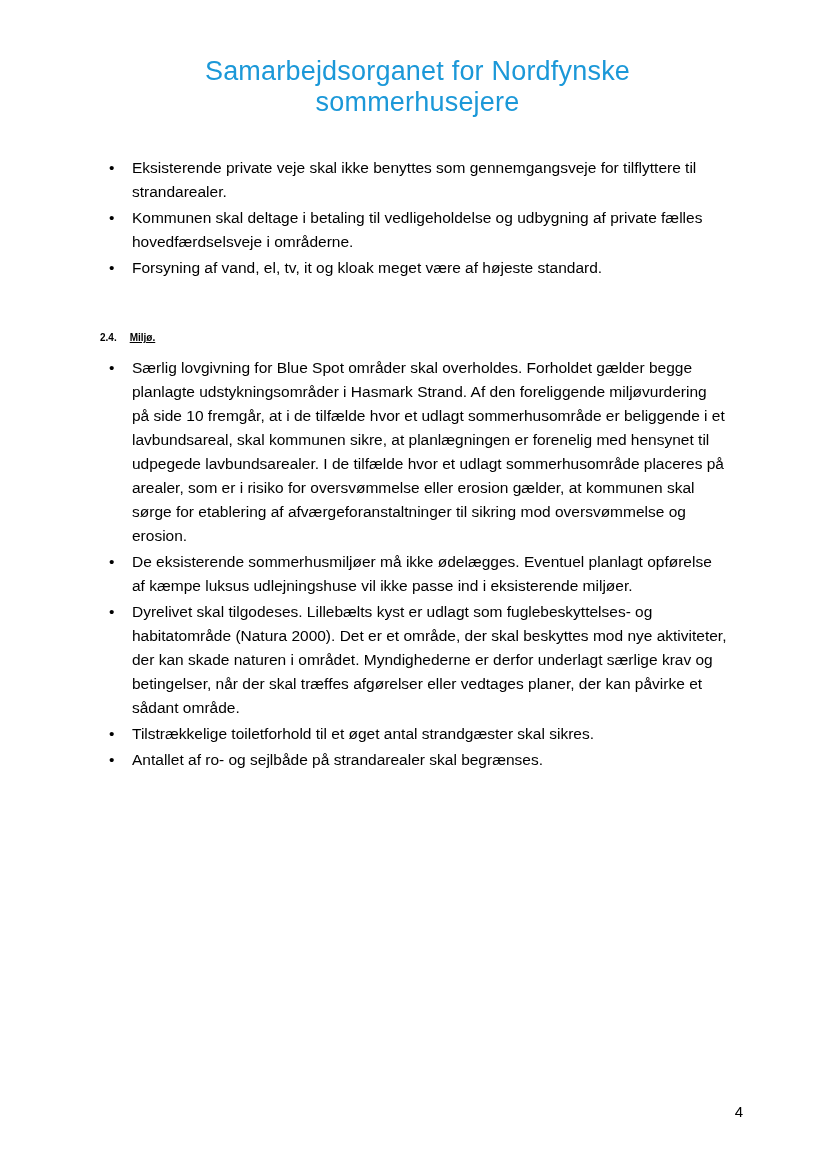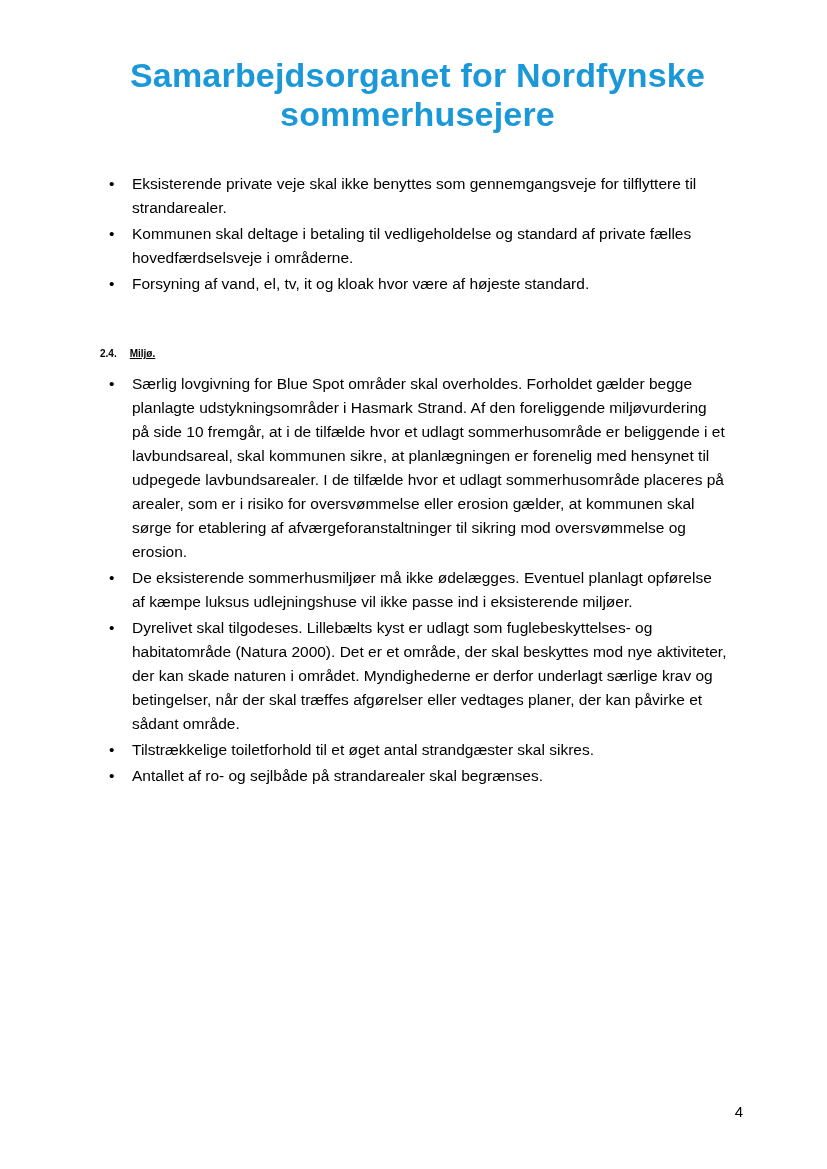--- a/index.html
+++ b/index.html
@@ -16,22 +16,22 @@
     font-family: "Liberation Sans", sans-serif;
     color: #000000;
     box-sizing: border-box;
     overflow: hidden;
   }
   .content {
     padding: 42px 92px 0 100px;
   }
   .doc-title {
     color: var(--title_accent, #1b98d8);
-    font-size: 34px;
-    font-weight: bold;
+    font-size: 27px;
+    font-weight: normal;
     text-align: center;
     margin: 14px 0 38px 0;
     letter-spacing: 0.2px;
   }
   ul.bullets {
     list-style: none;
     margin: 0;
     padding: 0;
   }
   ul.bullets li {
@@ -72,22 +72,22 @@
 </head>
 <body>
 
 <div class="page">
   <div class="content">
 
     <h1 class="doc-title">Samarbejdsorganet for Nordfynske sommerhusejere</h1>
 
     <ul class="bullets">
       <li>Eksisterende private veje skal ikke benyttes som gennemgangsveje for tilflyttere til strandarealer.</li>
-      <li>Kommunen skal deltage i betaling til vedligeholdelse og standard af private fælles hovedfærdselsveje i områderne.</li>
-      <li>Forsyning af vand, el, tv, it og kloak hvor være af højeste standard.</li>
+      <li>Kommunen skal deltage i betaling til vedligeholdelse og udbygning af private fælles hovedfærdselsveje i områderne.</li>
+      <li>Forsyning af vand, el, tv, it og kloak meget være af højeste standard.</li>
     </ul>
 
     <div class="section-heading">
       <span class="sec-num">2.4.</span><span class="sec-title">Miljø.</span>
     </div>
 
     <ul class="bullets">
       <li>Særlig lovgivning for Blue Spot områder skal overholdes. Forholdet gælder begge planlagte udstykningsområder i Hasmark Strand. Af den foreliggende miljøvurdering på side 10 fremgår, at i de tilfælde hvor et udlagt sommerhusområde er beliggende i et lavbundsareal, skal kommunen sikre, at planlægningen er forenelig med hensynet til udpegede lavbundsarealer. I de tilfælde hvor et udlagt sommerhusområde placeres på arealer, som er i risiko for oversvømmelse eller erosion gælder, at kommunen skal sørge for etablering af afværgeforanstaltninger til sikring mod oversvømmelse og erosion.</li>
       <li>De eksisterende sommerhusmiljøer må ikke ødelægges. Eventuel planlagt opførelse af kæmpe luksus udlejningshuse vil ikke passe ind i eksisterende miljøer.</li>
       <li>Dyrelivet skal tilgodeses. Lillebælts kyst er udlagt som fuglebeskyttelses- og habitatområde (Natura 2000). Det er et område, der skal beskyttes mod nye aktiviteter, der kan skade naturen i området. Myndighederne er derfor underlagt særlige krav og betingelser, når der skal træffes afgørelser eller vedtages planer, der kan påvirke et sådant område.</li>

